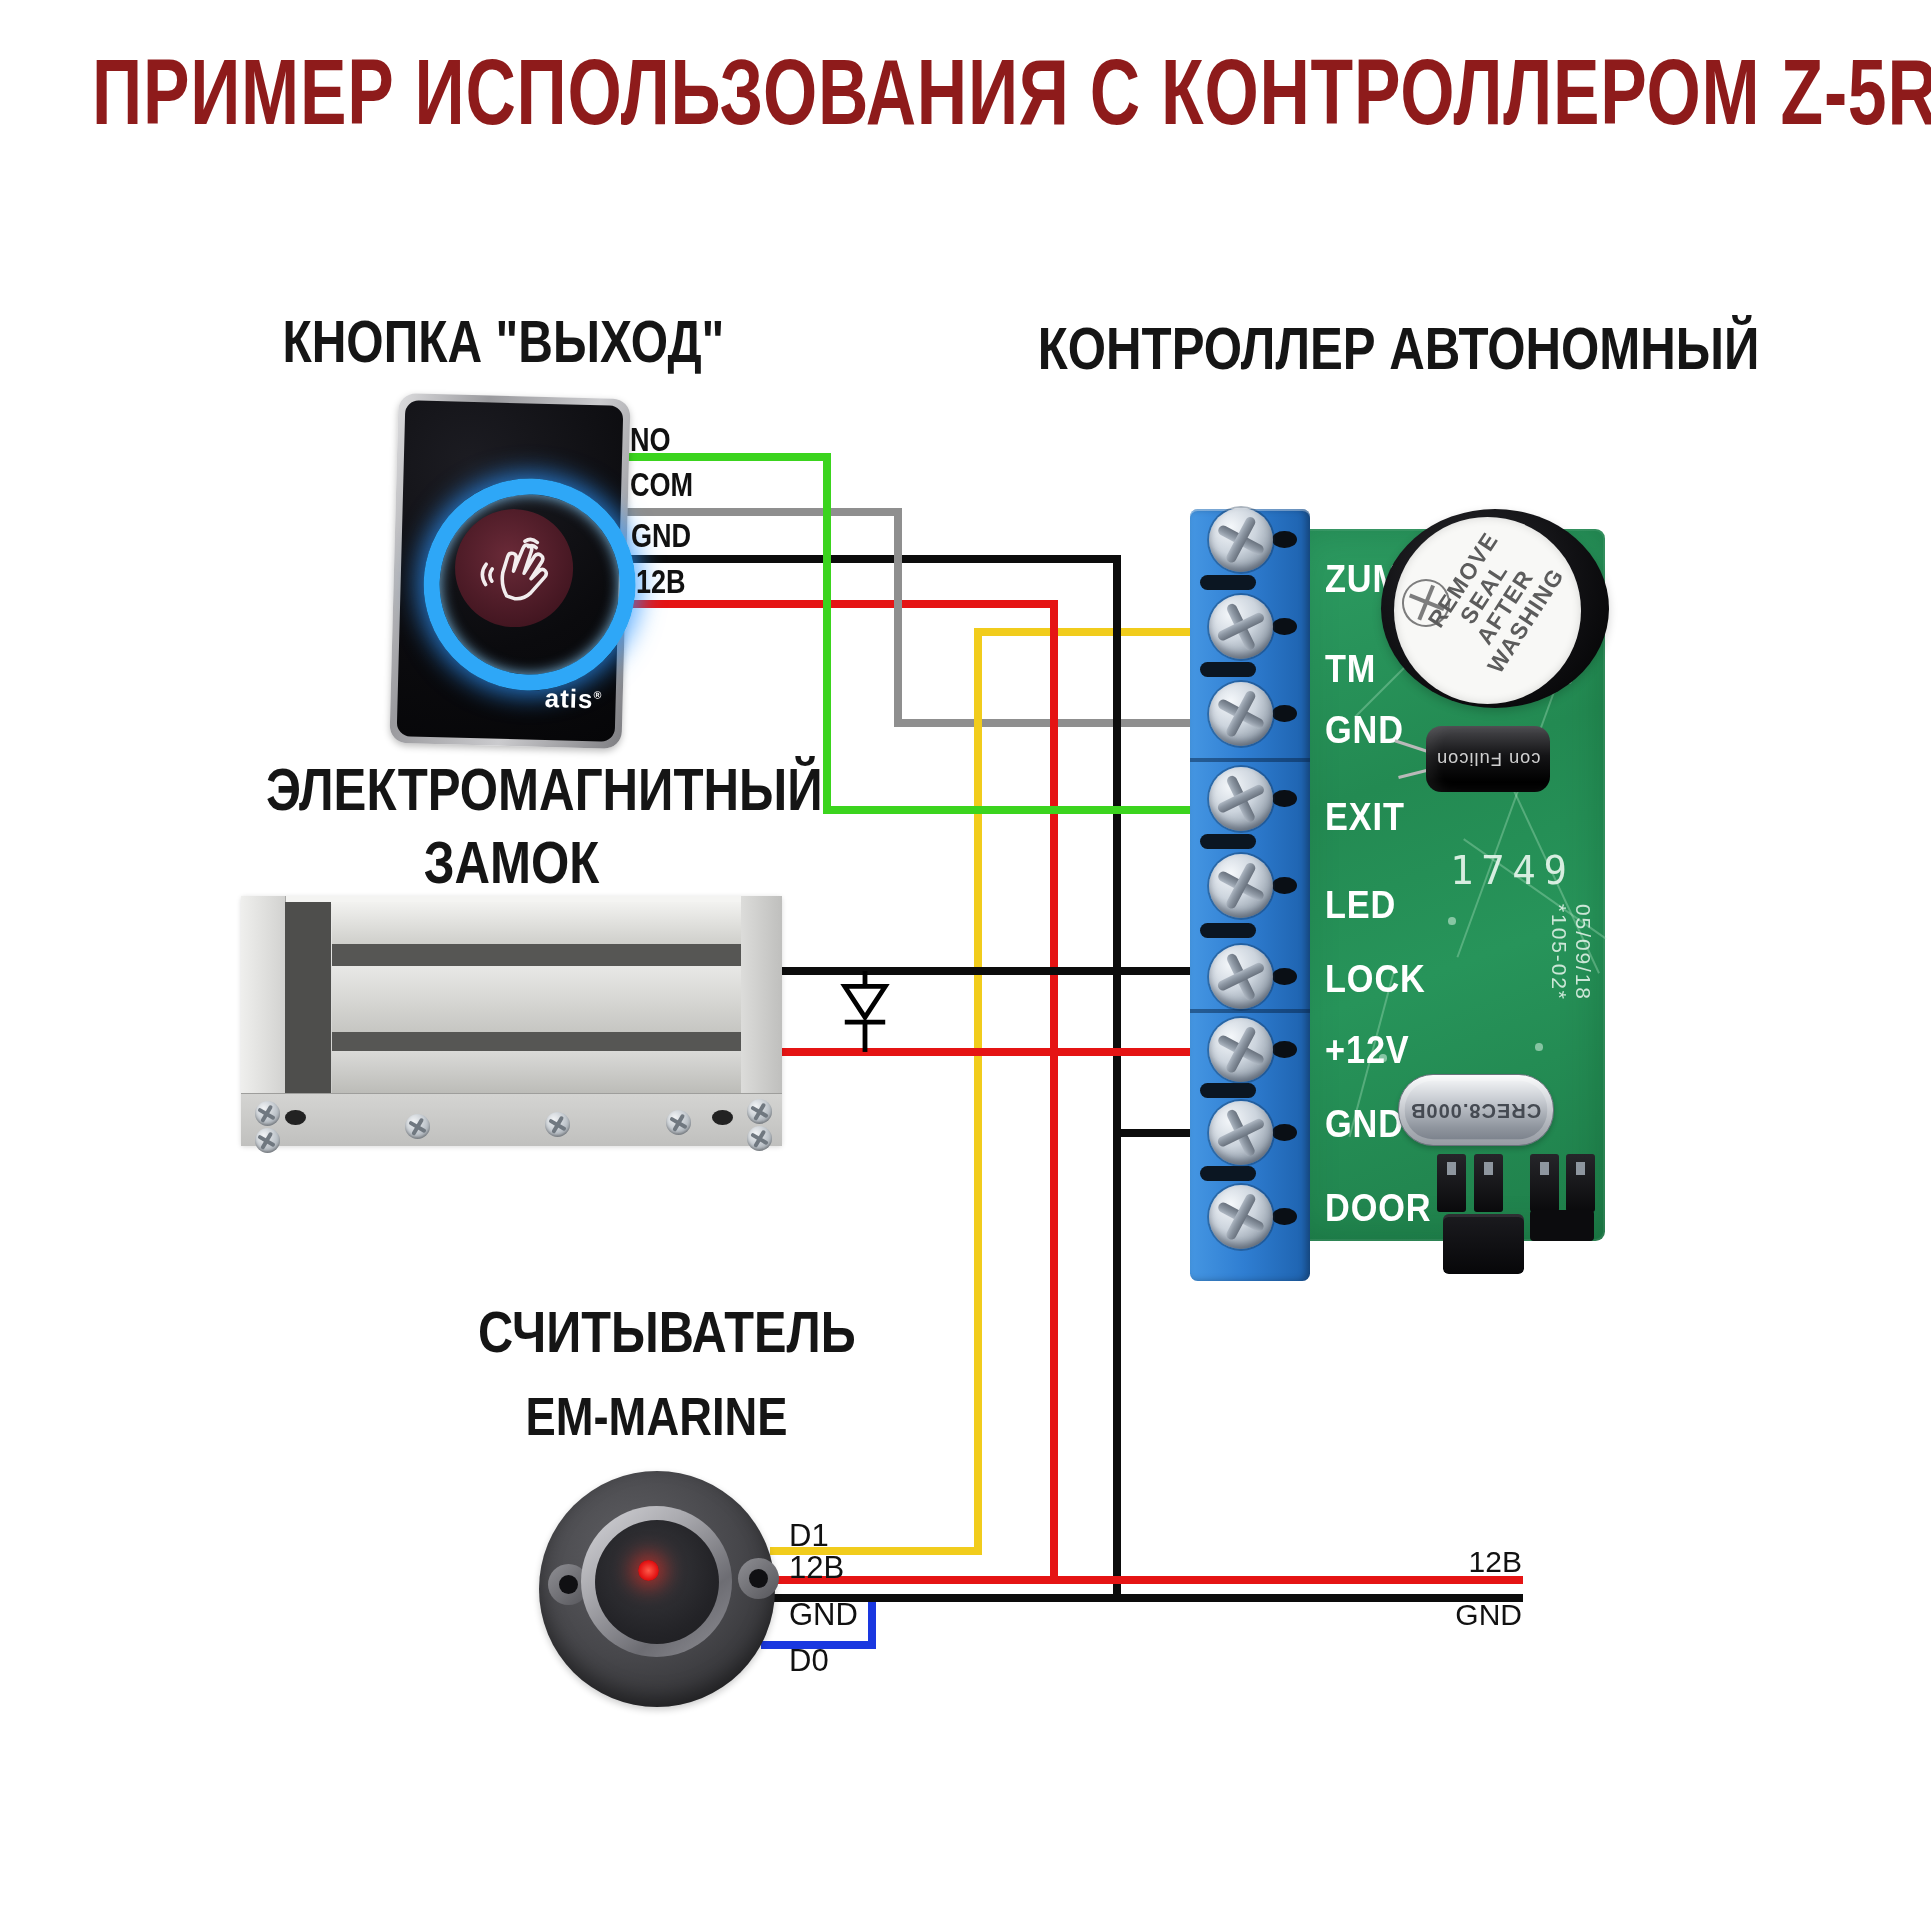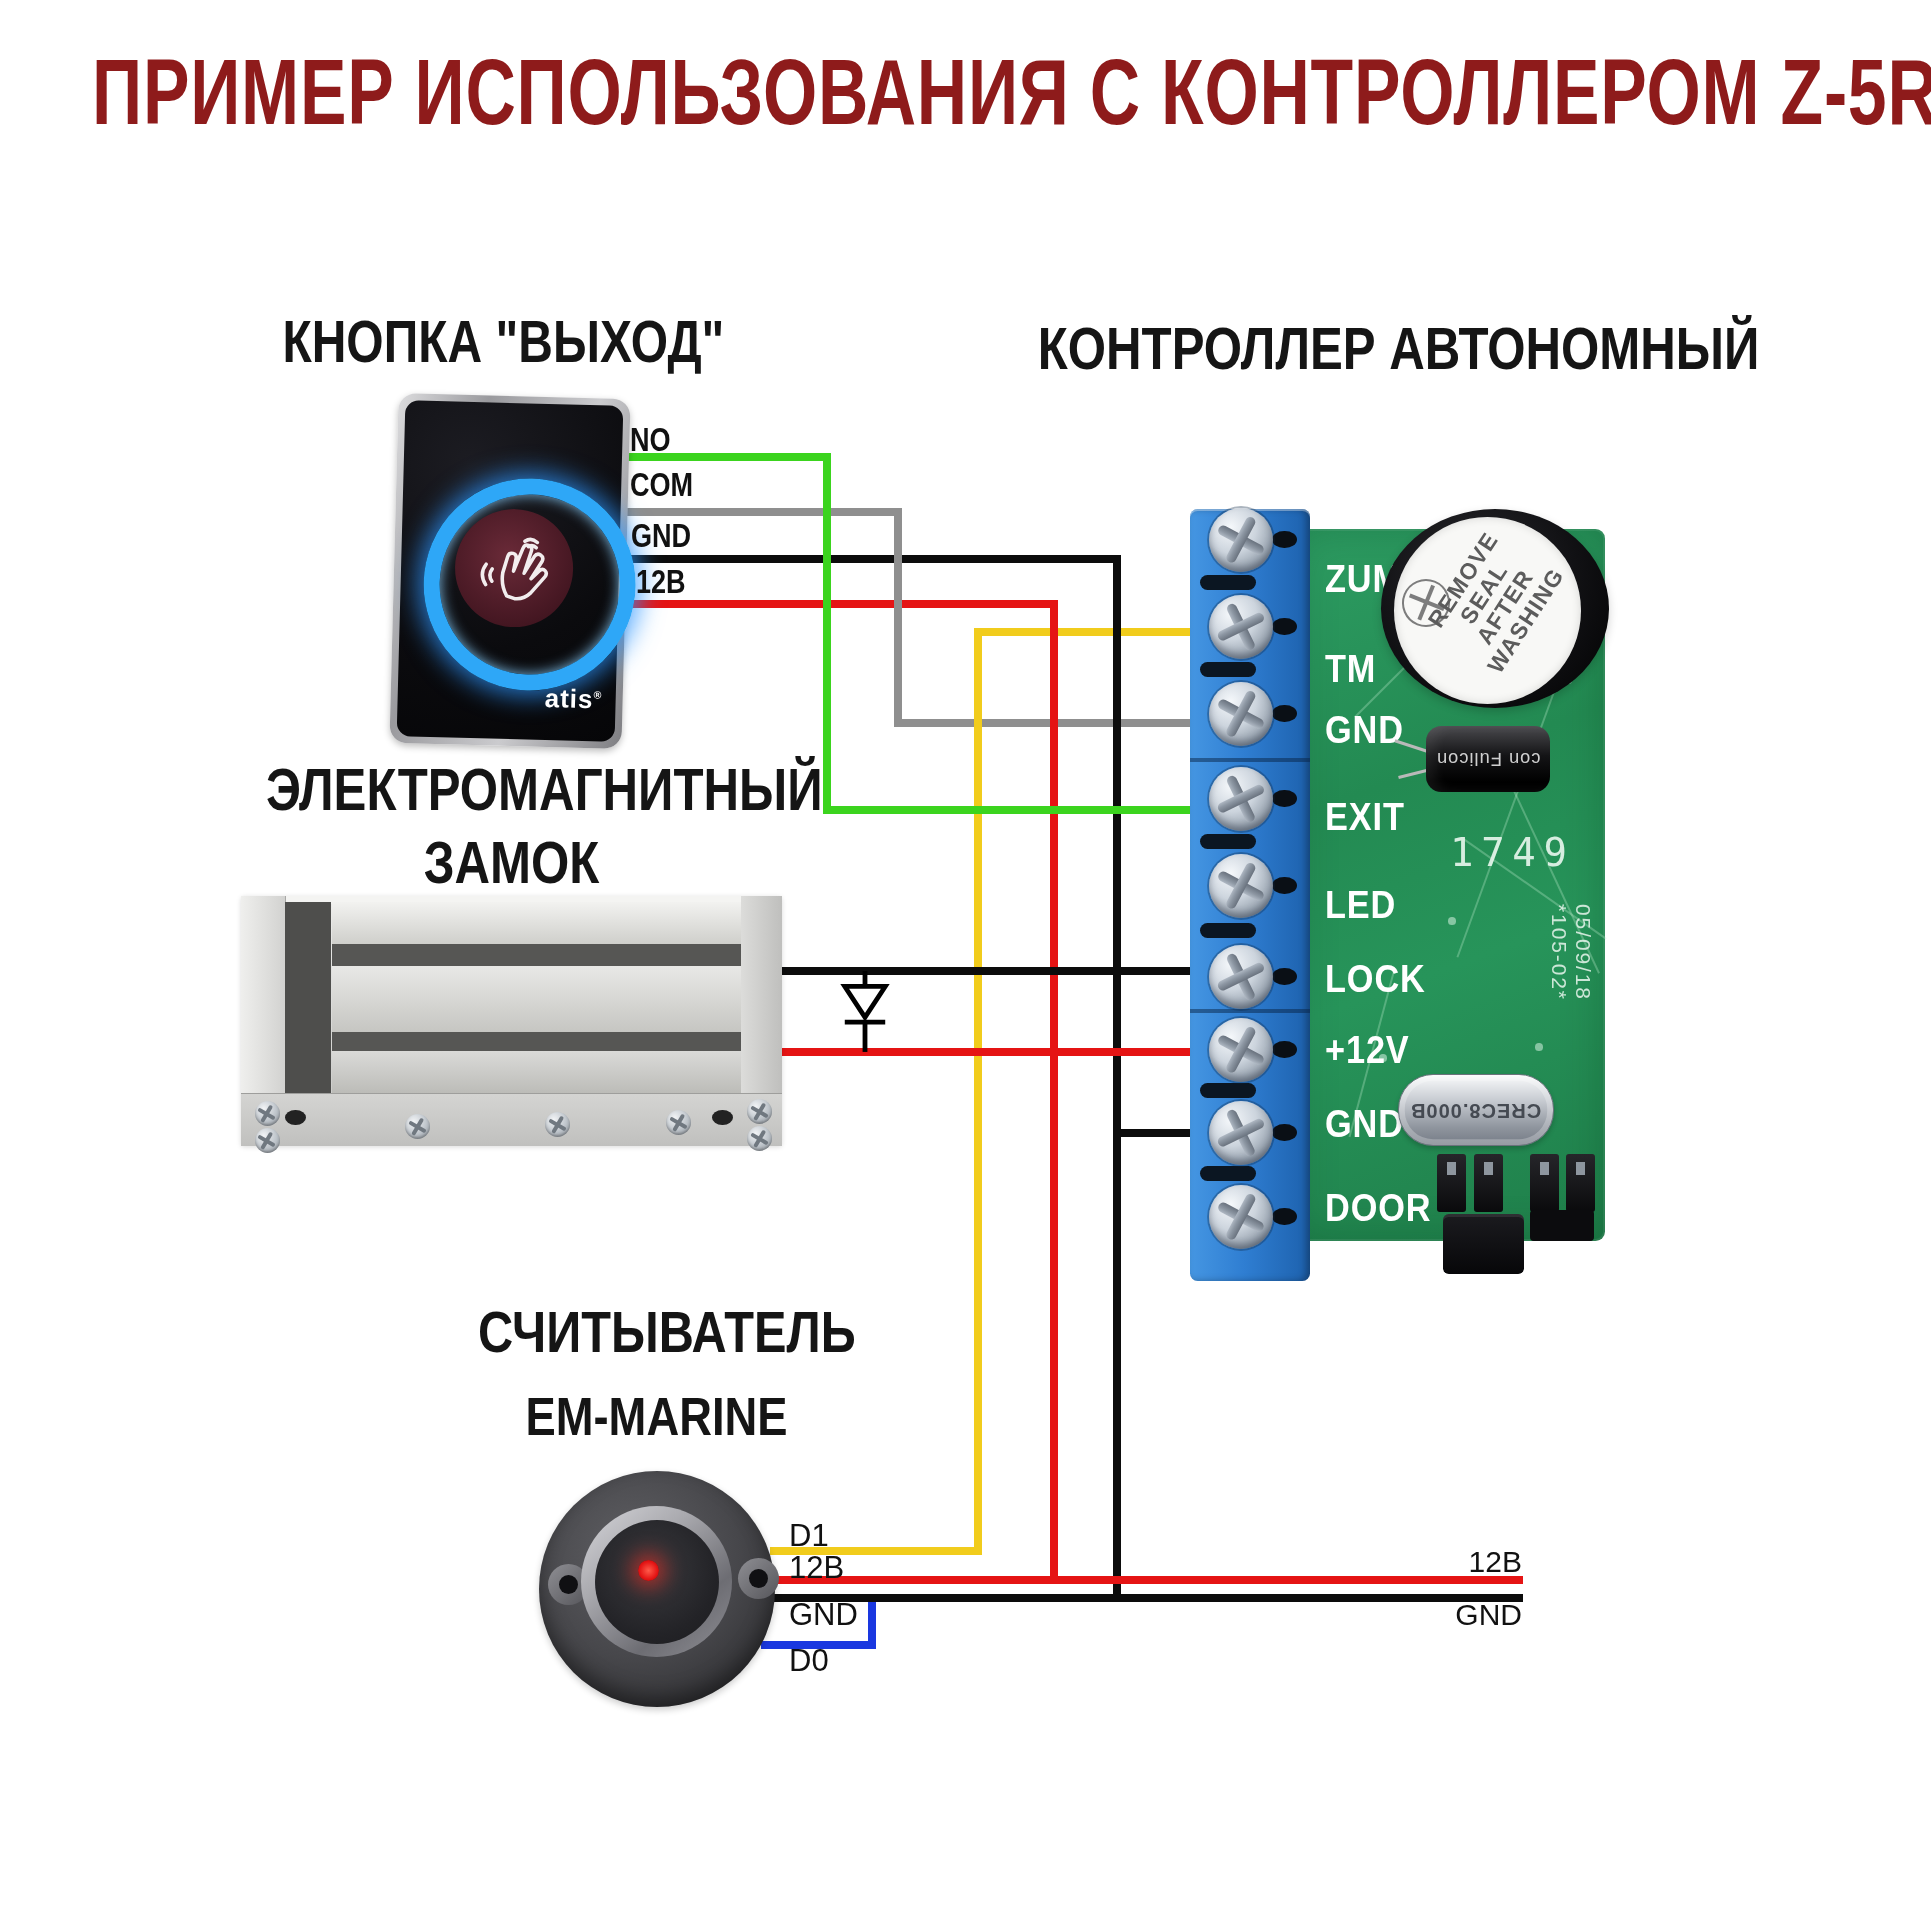--- a/index.html
+++ b/index.html
@@ -161,21 +161,21 @@
 <div class="pcbl" style="top:557px">ZUM</div>
 <div class="pcbl" style="top:647px">TM</div>
 <div class="pcbl" style="top:708px">GND</div>
 <div class="pcbl" style="top:795px">EXIT</div>
 <div class="pcbl" style="top:883px">LED</div>
 <div class="pcbl" style="top:957px">LOCK</div>
 <div class="pcbl" style="top:1028px">+12V</div>
 <div class="pcbl" style="top:1102px">GND</div>
 <div class="pcbl" style="top:1186px">DOOR</div>
 
-<div class="abs" style="left:1450px;top:830px;font-family:'DejaVu Sans Mono',monospace;font-size:39px;letter-spacing:7.7px;color:rgba(230,245,235,.92)">1749</div>
+<div class="abs" style="left:1450px;top:848px;font-family:'DejaVu Sans Mono',monospace;font-size:39px;letter-spacing:7.7px;color:rgba(230,245,235,.92)">1749</div>
 
 <div class="abs" style="left:1394px;top:745px;width:37px;height:2.9px;background:#b9b9b9;transform:rotate(18deg)"></div>
 <div class="abs" style="left:1398px;top:772px;width:33px;height:2.9px;background:#b9b9b9;transform:rotate(-14deg)"></div>
 <div class="abs" style="left:1426px;top:726px;width:124px;height:66px;border-radius:15.4px;
             background:linear-gradient(180deg,#4a4a4e,#141416 45%,#000 85%);
             box-shadow:inset 9.7px 0 11.6px rgba(255,255,255,.07);display:flex;align-items:center;justify-content:center">
   <span style="transform:rotate(180deg);color:rgba(255,255,255,.8);font-size:18.3px;letter-spacing:1px;white-space:nowrap">con Fulicon</span>
 </div>
 
 <div class="abs" style="left:1398px;top:1074px;width:154px;height:70px;border-radius:35px;border:1px solid #6b727c;

